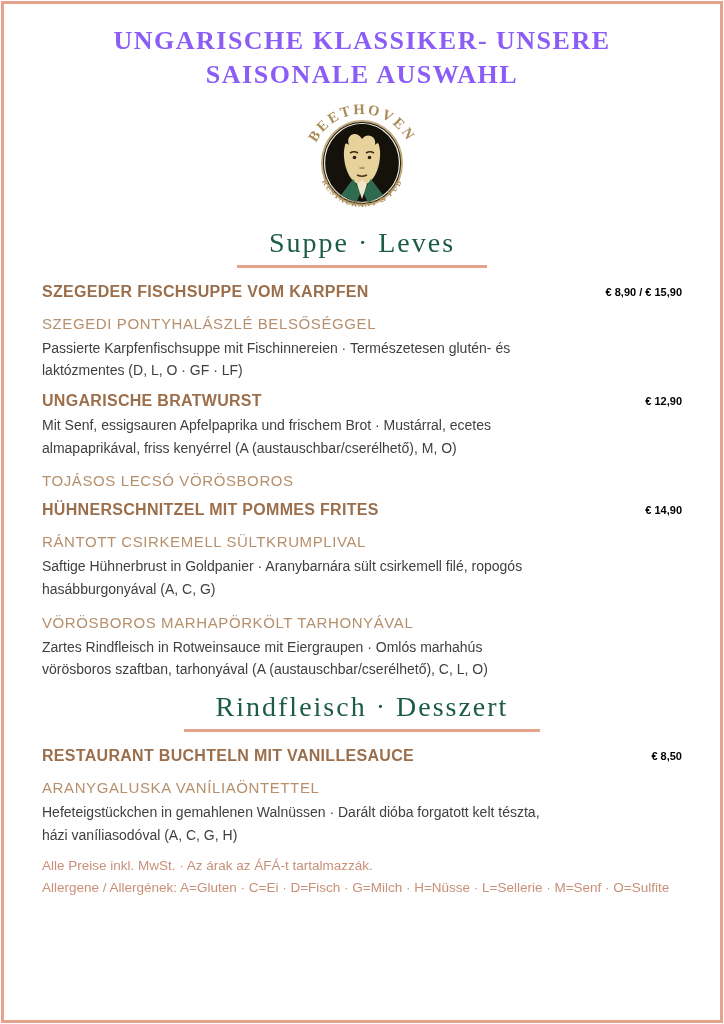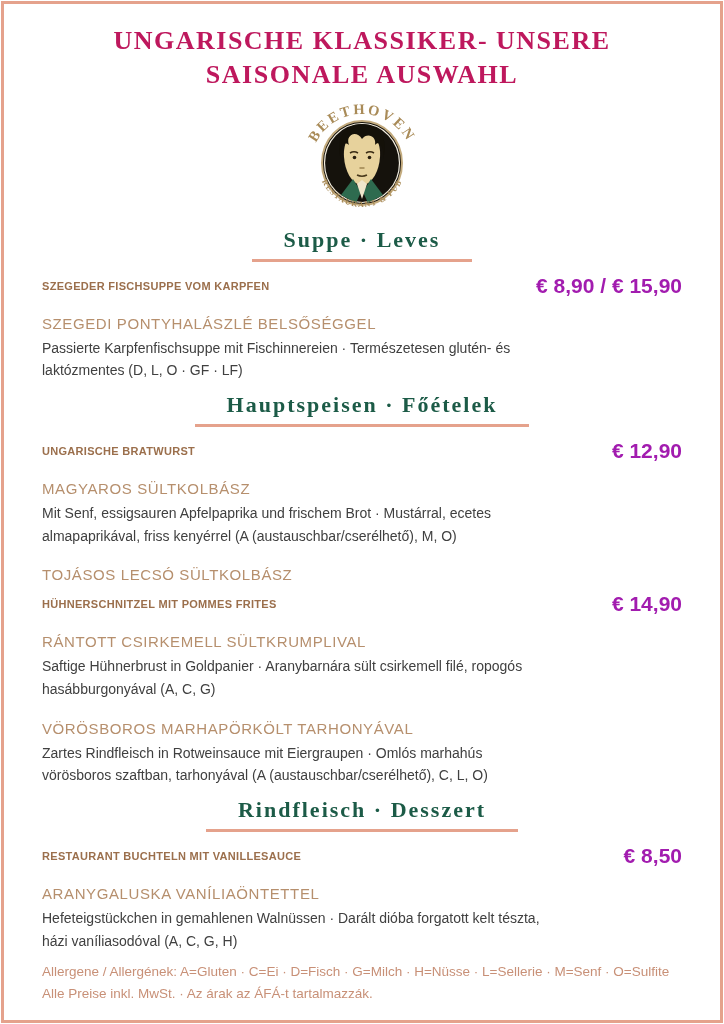--- a/index.html
+++ b/index.html
@@ -16,48 +16,48 @@
     pointer-events:none;
     z-index:5;
   }
   .page-title {
     margin:24px 40px 0;
     text-align:center;
     font-family:"Liberation Serif", serif;
     font-weight:700;
     font-size:26px;
     letter-spacing:1.5px;
-    color:#be185d;
+    color:#8b5cf6;
     line-height:1.32;
   }
   .logo-wrap { display:flex; justify-content:center; margin:8px 0 0; }
   .sections { }
   .section-heading-row { display:flex; justify-content:center; margin:10px 0 14px; }
   .section-heading {
     font-family:"Liberation Serif", serif;
-    font-weight:700;
-    font-size:22px;
+    font-weight:400;
+    font-size:28px;
     letter-spacing:2px;
     color:#1c5b47;
     padding:0 32px 6px;
     border-bottom:3px solid #e5a28c;
   }
   .menu-item { margin:0 42px 9px; }
   .item-head { display:flex; justify-content:space-between; align-items:flex-start; }
   .item-title {
-    font-weight:700; font-size:11px; letter-spacing:0.3px;
+    font-weight:700; font-size:16px; letter-spacing:0.3px;
     color:#9b6f4c; line-height:20px;
   }
   .item-price {
-    font-weight:700; font-size:21px; color:#a21caf;
+    font-weight:700; font-size:11px; color:#000000;
     white-space:nowrap; margin-left:20px; line-height:20px;
   }
   .item-subtitle {
     font-size:15px; letter-spacing:0.6px; color:#b68f6d;
-    margin-top:18px; line-height:20px;
+    margin-top:12px; line-height:20px;
   }
   .item-description {
     font-size:14px; color:#404040; line-height:1.62;
     margin-top:3px; max-width:505px;
   }
   .footer { margin:3px 42px 0; color:#c89077; font-size:13.5px; line-height:1.62; }
   .footer div { }
 </style>
 </head>
 <body>
@@ -108,35 +108,31 @@
       <div class="item-title">SZEGEDER FISCHSUPPE VOM KARPFEN</div>
       <div class="item-price">€ 8,90 / € 15,90</div>
     </div>
     <div class="item-subtitle">SZEGEDI PONTYHALÁSZLÉ BELSŐSÉGGEL</div>
     <div class="item-description">Passierte Karpfenfischsuppe mit Fischinnereien · Természetesen glutén- és laktózmentes (D, L, O · GF · LF)</div>
   </div>
 </div>
   </section>
 
   <section>
-    <div class="section-heading-row">
-      <div class="section-heading">Hauptspeisen · Főételek</div>
-    </div>
     <div>
   <div class="menu-item">
     <div class="item-head">
       <div class="item-title">UNGARISCHE BRATWURST</div>
       <div class="item-price">€ 12,90</div>
     </div>
-    <div class="item-subtitle">MAGYAROS SÜLTKOLBÁSZ</div>
     <div class="item-description">Mit Senf, essigsauren Apfelpaprika und frischem Brot · Mustárral, ecetes almapaprikával, friss kenyérrel (A (austauschbar/cserélhető), M, O)</div>
   </div>
 
   <div class="menu-item">
-    <div class="item-subtitle">TOJÁSOS LECSÓ SÜLTKOLBÁSZ</div>
+    <div class="item-subtitle">TOJÁSOS LECSÓ VÖRÖSBOROS</div>
   </div>
 
   <div class="menu-item">
     <div class="item-head">
       <div class="item-title">HÜHNERSCHNITZEL MIT POMMES FRITES</div>
       <div class="item-price">€ 14,90</div>
     </div>
     <div class="item-subtitle">RÁNTOTT CSIRKEMELL SÜLTKRUMPLIVAL</div>
     <div class="item-description">Saftige Hühnerbrust in Goldpanier · Aranybarnára sült csirkemell filé, ropogós hasábburgonyával (A, C, G)</div>
   </div>
@@ -159,15 +155,15 @@
       <div class="item-price">€ 8,50</div>
     </div>
     <div class="item-subtitle">ARANYGALUSKA VANÍLIAÖNTETTEL</div>
     <div class="item-description">Hefeteigstückchen in gemahlenen Walnüssen · Darált dióba forgatott kelt tészta, házi vaníliasodóval (A, C, G, H)</div>
   </div>
 </div>
   </section>
 </div>
 
 <div class="footer">
+  <div>Alle Preise inkl. MwSt. · Az árak az ÁFÁ-t tartalmazzák.</div>
   <div>Allergene / Allergének: A=Gluten · C=Ei · D=Fisch · G=Milch · H=Nüsse · L=Sellerie · M=Senf · O=Sulfite</div>
-  <div>Alle Preise inkl. MwSt. · Az árak az ÁFÁ-t tartalmazzák.</div>
 </div>
 
 </body></html>

